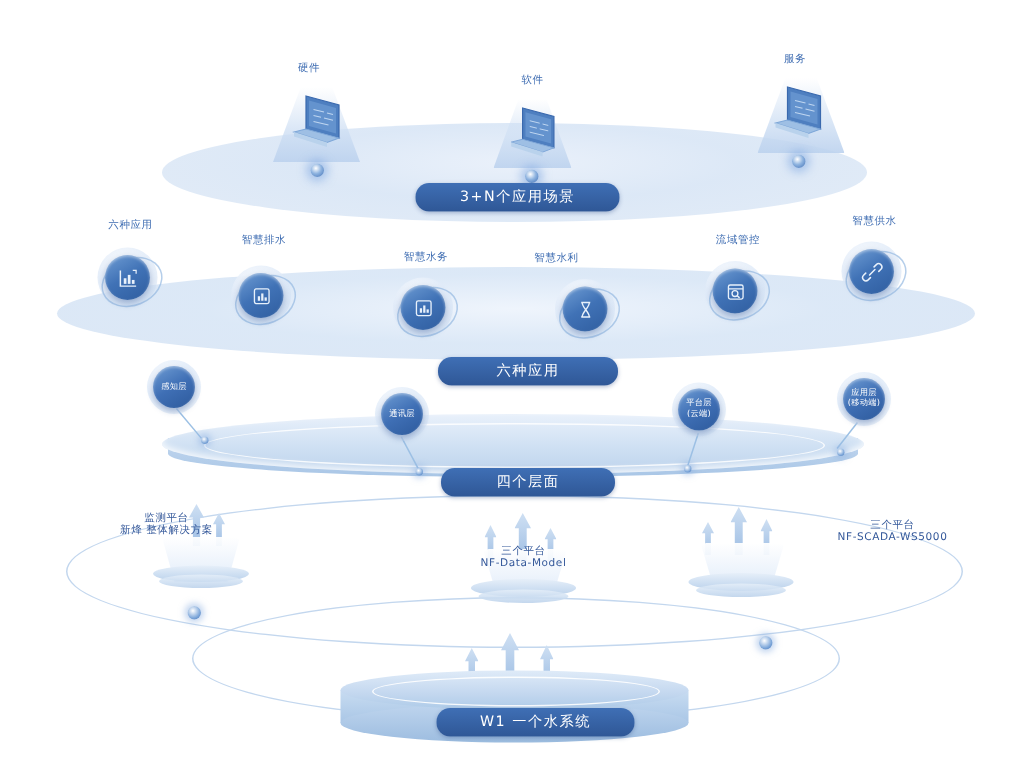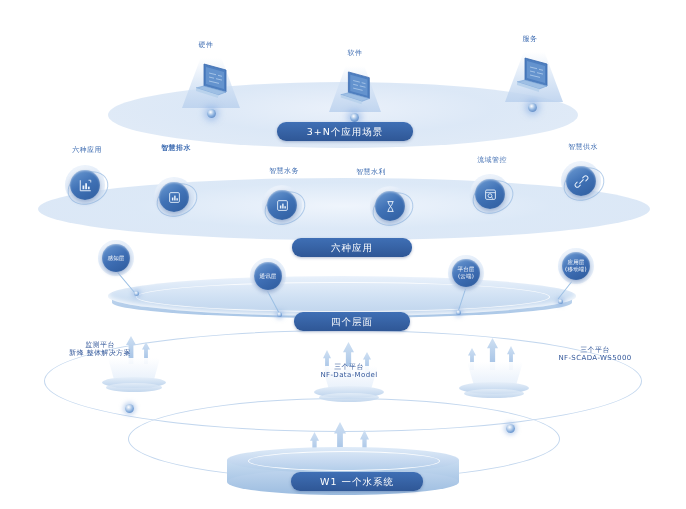--- a/index.html
+++ b/index.html
@@ -278,21 +278,21 @@
       <div class="ring"></div>
     <div class="orb">
       <svg width="15" height="15" viewBox="0 0 20 20">
         <rect x="3.5" y="3.5" width="13" height="13" rx="1.6" stroke="#e8f1fb" stroke-width="1.2" fill="none"></rect>
         <rect x="6.5" y="10" width="2" height="4" fill="#e8f1fb"></rect>
         <rect x="9.5" y="7.5" width="2" height="6.5" fill="#e8f1fb"></rect>
         <rect x="12.5" y="11" width="2" height="3" fill="#e8f1fb"></rect>
       </svg>
     </div>
   </div>
-  <div class="lbl" style="left:147px;top:144px;width:58px;font-weight:bold;">智慧排水</div>
+  <div class="lbl" style="left:147px;top:156px;width:58px;">智慧排水</div>
 
   <div class="pin" style="left:262px;top:185px;width:44px;height:40px;">
     <div class="halo"></div>
       <div class="ring"></div>
     <div class="orb">
       <svg width="15" height="15" viewBox="0 0 20 20">
         <rect x="3.5" y="3.5" width="13" height="13" rx="1.6" stroke="#e8f1fb" stroke-width="1.2" fill="none"></rect>
         <rect x="6.5" y="10" width="2" height="4" fill="#e8f1fb"></rect>
         <rect x="9.5" y="7.5" width="2" height="6.5" fill="#e8f1fb"></rect>
         <rect x="12.5" y="11" width="2" height="3" fill="#e8f1fb"></rect>
@@ -396,21 +396,21 @@
 
   <div class="arrows" style="left:104px;top:330px;width:64px;height:36px;">
     <div class="arrow" style="left:22px;top:6px;width:10px;height:28px;clip-path:polygon(50% 0%,100% 32%,74% 32%,74% 100%,26% 100%,26% 32%,0% 32%);"></div>
     <div class="arrow" style="left:38px;top:12px;width:8px;height:22px;clip-path:polygon(50% 0%,100% 34%,74% 34%,74% 100%,26% 100%,26% 34%,0% 34%);"></div>
   </div>
   <div class="podium" style="left:100px;top:358px;width:68px;height:32px;">
     <div class="basin"></div>
     <div class="plate" style="left:2px;top:19px;width:64px;height:11px;"></div>
     <div class="plate" style="left:6px;top:25px;width:56px;height:9px;opacity:.85;"></div>
   </div>
-  <div class="lbl dark" style="left:45px;top:341px;width:110px;line-height:8px;">
+  <div class="lbl dark" style="left:56px;top:341px;width:110px;line-height:8px;">
     <div>监测平台</div>
     <div>新烽 整体解决方案</div>
   </div>
   <div class="tipdot" style="left:125px;top:404px;width:9px;height:9px;"></div>
 
   <div class="arrows" style="left:315px;top:338px;width:70px;height:38px;">
     <div class="arrow" style="left:8px;top:12px;width:8px;height:24px;clip-path:polygon(50% 0%,100% 34%,74% 34%,74% 100%,26% 100%,26% 34%,0% 34%);"></div>
     <div class="arrow" style="left:28px;top:4px;width:11px;height:32px;clip-path:polygon(50% 0%,100% 32%,74% 32%,74% 100%,26% 100%,26% 32%,0% 32%);"></div>
     <div class="arrow" style="left:48px;top:14px;width:8px;height:22px;clip-path:polygon(50% 0%,100% 34%,74% 34%,74% 100%,26% 100%,26% 34%,0% 34%);"></div>
   </div>

